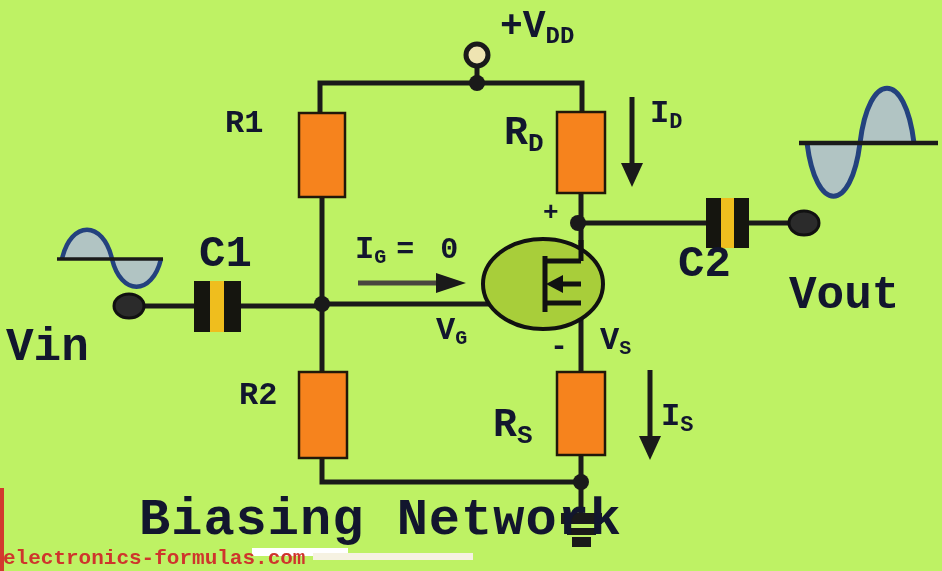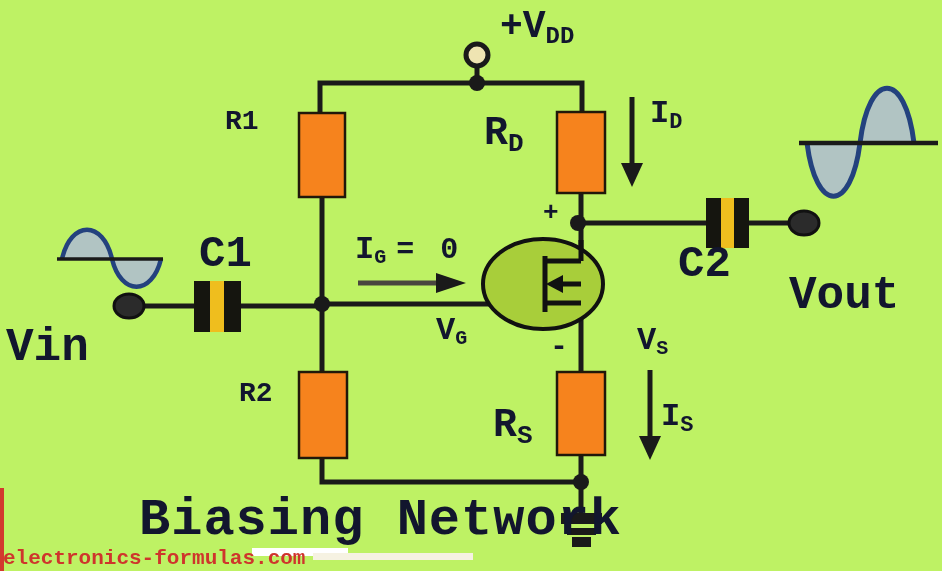--- a/index.html
+++ b/index.html
@@ -6,21 +6,21 @@
   .stage{
     position:relative;width:942px;height:571px;overflow:hidden;
     background:#bef264;
     font-family:Liberation Mono, monospace;
     font-weight:bold;color:#12162e;
   }
   svg{position:absolute;left:0;top:0;z-index:1;}
   .lbl{position:absolute;z-index:2;line-height:1;white-space:nowrap;color:#12162e;}
   .sz46{font-size:46px;margin-top:28px;}
   .sz44{font-size:52px;letter-spacing:1px;}
-  .sz40{font-size:28px;}
+  .sz40{font-size:32px;}
   .sz34{font-size:44px;}
   .sz30{font-size:30px;}
   .sz26{font-size:26px;}
   .m40{font-size:40px;}
   .m32{font-size:32px;}
   .m38{font-size:38px;}
   .sub26{font-size:26px;vertical-align:-7px;}
   .sub24{font-size:24px;vertical-align:-6px;}
   .sub22{font-size:22px;vertical-align:-6px;}
   .sub20{font-size:20px;vertical-align:-5px;}
@@ -118,37 +118,37 @@
     <g>
       <path d="M807,143 C816,214 851,214 860,143 C869,70 905,70 914,143" fill="#AFBCD4" fill-opacity="0.85" stroke="#24427E" stroke-width="5"></path>
       <path d="M799,143 H938" stroke="#1a1a1a" stroke-width="4.5" fill="none"></path>
     </g>
   </svg>
 
   <div class="lbl" style="left:500px;top:8px;"><span class="m38">+V</span><span class="sub24">DD</span></div>
 
   <div class="lbl sz40" style="left:225px;top:108px;">R1</div>
 
-  <div class="lbl" style="left:484px;top:114px;"><span class="m40">R</span><span class="sub26">D</span></div>
+  <div class="lbl" style="left:504px;top:114px;"><span class="m40">R</span><span class="sub26">D</span></div>
 
   <div class="lbl" style="left:650px;top:98px;"><span class="m32">I</span><span class="sub22">D</span></div>
 
   <div class="lbl sz34" style="left:199px;top:232px;">C1</div>
 
   <div class="lbl" style="left:355px;top:234px;"><span class="m32">I</span><span class="sub20">G</span><span class="rest">= 0</span></div>
 
   <div class="lbl sz46" style="left:6px;top:297px;">Vin</div>
 
   <div class="lbl" style="left:436px;top:315px;"><span class="m32">V</span><span class="sub20">G</span></div>
 
   <div class="lbl sz26" style="left:543px;top:200px;">+</div>
 
   <div class="lbl sz30" style="left:550px;top:332px;">-</div>
 
-  <div class="lbl" style="left:600px;top:325px;margin-left:37px;"><span class="m32">V</span><span class="sub20">S</span></div>
+  <div class="lbl" style="left:600px;top:325px;"><span class="m32">V</span><span class="sub20">S</span></div>
 
   <div class="lbl sz40" style="left:230px;top:380px;margin-left:9px;">R2</div>
 
   <div class="lbl" style="left:493px;top:406px;"><span class="m40">R</span><span class="sub26">S</span></div>
 
   <div class="lbl" style="left:661px;top:401px;"><span class="m32">I</span><span class="sub22">S</span></div>
 
   <div class="lbl sz34" style="left:678px;top:242px;">C2</div>
 
   <div class="lbl sz46" style="left:789px;top:245px;">Vout</div>

